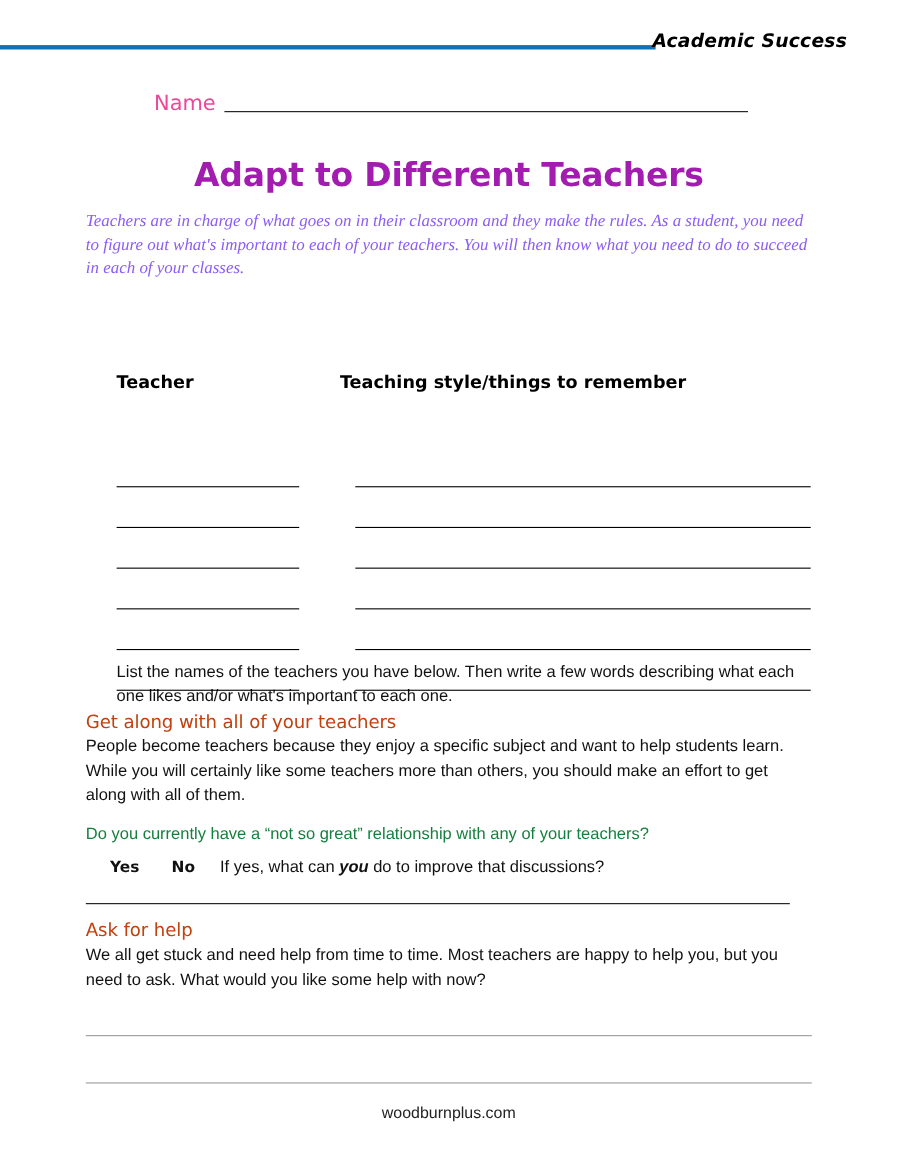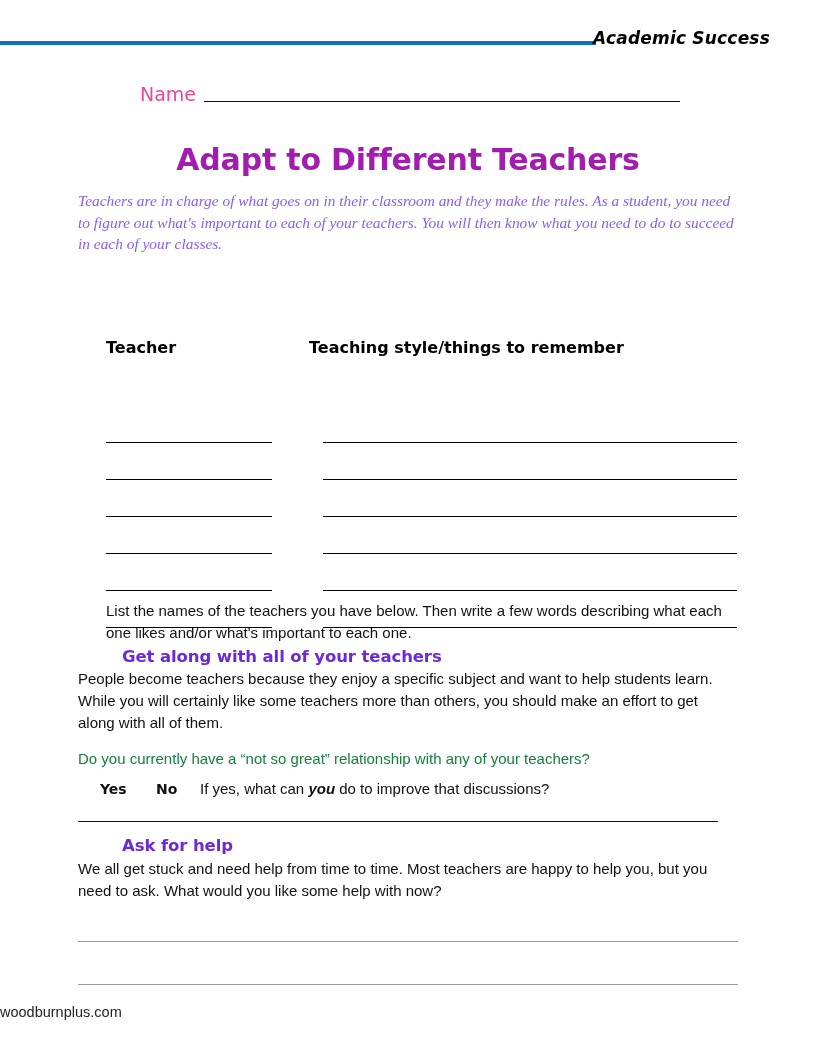--- a/index.html
+++ b/index.html
@@ -171,24 +171,23 @@
     height: 0;
     border-bottom: 1.7px solid #000;
   }
   .blank-line.left  { left: 106px; width: 166px; }
   .blank-line.right { left: 323px; width: 414px; }
 
   
   .section-heading {
     font-family: "DejaVu Sans", sans-serif;
     font-size: 16.5px;
-    font-weight: bold;
-    color: #6d28d9;
+    font-weight: normal;
+    color: #c2410c;
     letter-spacing: -0.1px;
-    margin-left: 44px;
   }
   .body-text {
     font-size: 15px;
     line-height: 22px;
     color: #111;
   }
 
   .sec-getalong {
     position: absolute;
     top: 647px;
@@ -241,20 +240,21 @@
   .sec-askhelp .body-text { margin-top: 3px; }
 
   .rule-2 { top: 941px; left: 78px; width: 660px; }
   .rule-3 { top: 984px; left: 78px; width: 660px; }
 
   .footer {
     position: absolute;
     top: 1004px;
     left: 0;
     width: 816px;
+    text-align: center;
     font-size: 14.5px;
     color: #222;
   }
 </style>
 </head>
 <body>
 
 <div class="header">
   <div class="header-rule"></div>
   <div class="header-label">Academic Success</div>

